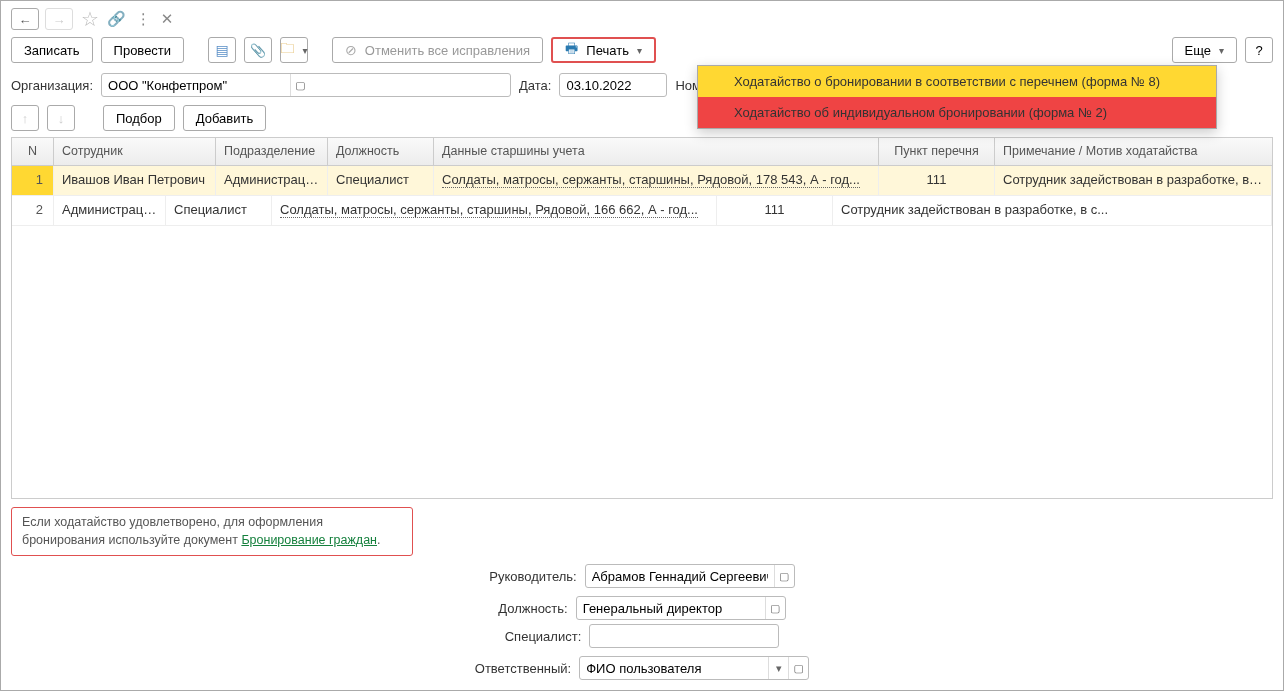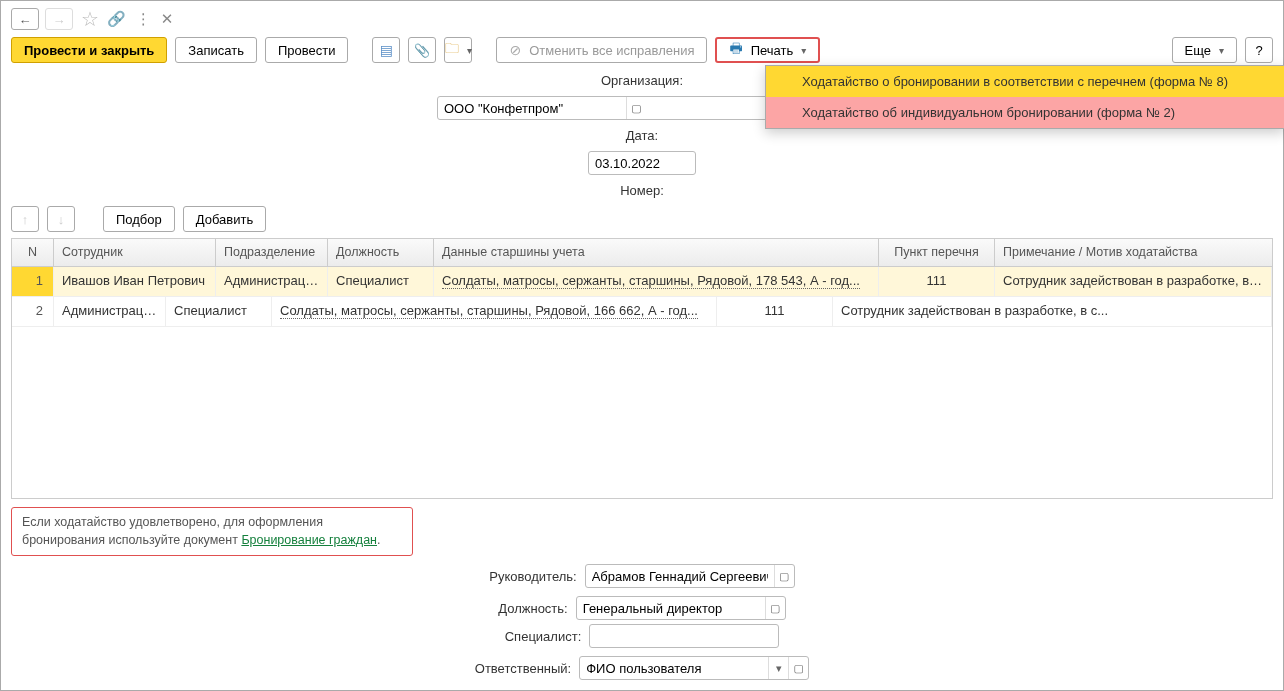--- a/index.html
+++ b/index.html
@@ -93,21 +93,20 @@
     margin-left: 4px;
     color: #666;
   }
   .toolbar-spacer { flex: 1; }
   
   .form-row {
     display: flex;
     align-items: center;
     padding: 2px 10px 8px 10px;
     gap: 8px;
-    flex-direction: column;
   }
   .label { color: #333; white-space: nowrap; }
   .input-group {
     display: flex;
     align-items: center;
     border: 1px solid #bbb;
     border-radius: 3px;
     height: 24px;
     background: #fff;
   }
@@ -214,23 +213,23 @@
     padding: 2px 10px;
     gap: 8px;
     flex-direction: column;
   }
   .footer-row .input-group { flex: 1; }
   .footer-row .half { display: flex; align-items: center; gap: 8px; flex: 1; }
   
   .print-menu {
     position: absolute;
     top: 64px;
-    left: 764px;
+    left: 696px;
     width: 520px;
-    background: #fca5a5;
+    background: #ef4444;
     border: 1px solid #aaa;
     box-shadow: 0 4px 12px rgba(0,0,0,0.2);
     z-index: 10;
   }
   .print-menu-item {
     padding: 8px 36px;
     font-size: 13px;
     cursor: pointer;
   }
   .print-menu-item.selected {
@@ -253,21 +252,20 @@
     <div class="nav-btn disabled">→</div>
     <span class="star-icon">☆</span>
     <div class="header-right">
       <span>🔗</span>
       <span>⋮</span>
       <span>✕</span>
     </div>
   </div>
 
   <div class="toolbar">
-    <button class="btn btn-primary">Провести и закрыть</button>
     <button class="btn">Записать</button>
     <button class="btn">Провести</button>
     <div style="width:8px"></div>
     <button class="btn btn-icon">
         <span class="form-icon"></span>
       </button>
     <button class="btn btn-icon">
         <span class="clip-icon"></span>
       </button>
     <button class="btn btn-icon dd-arrow">

